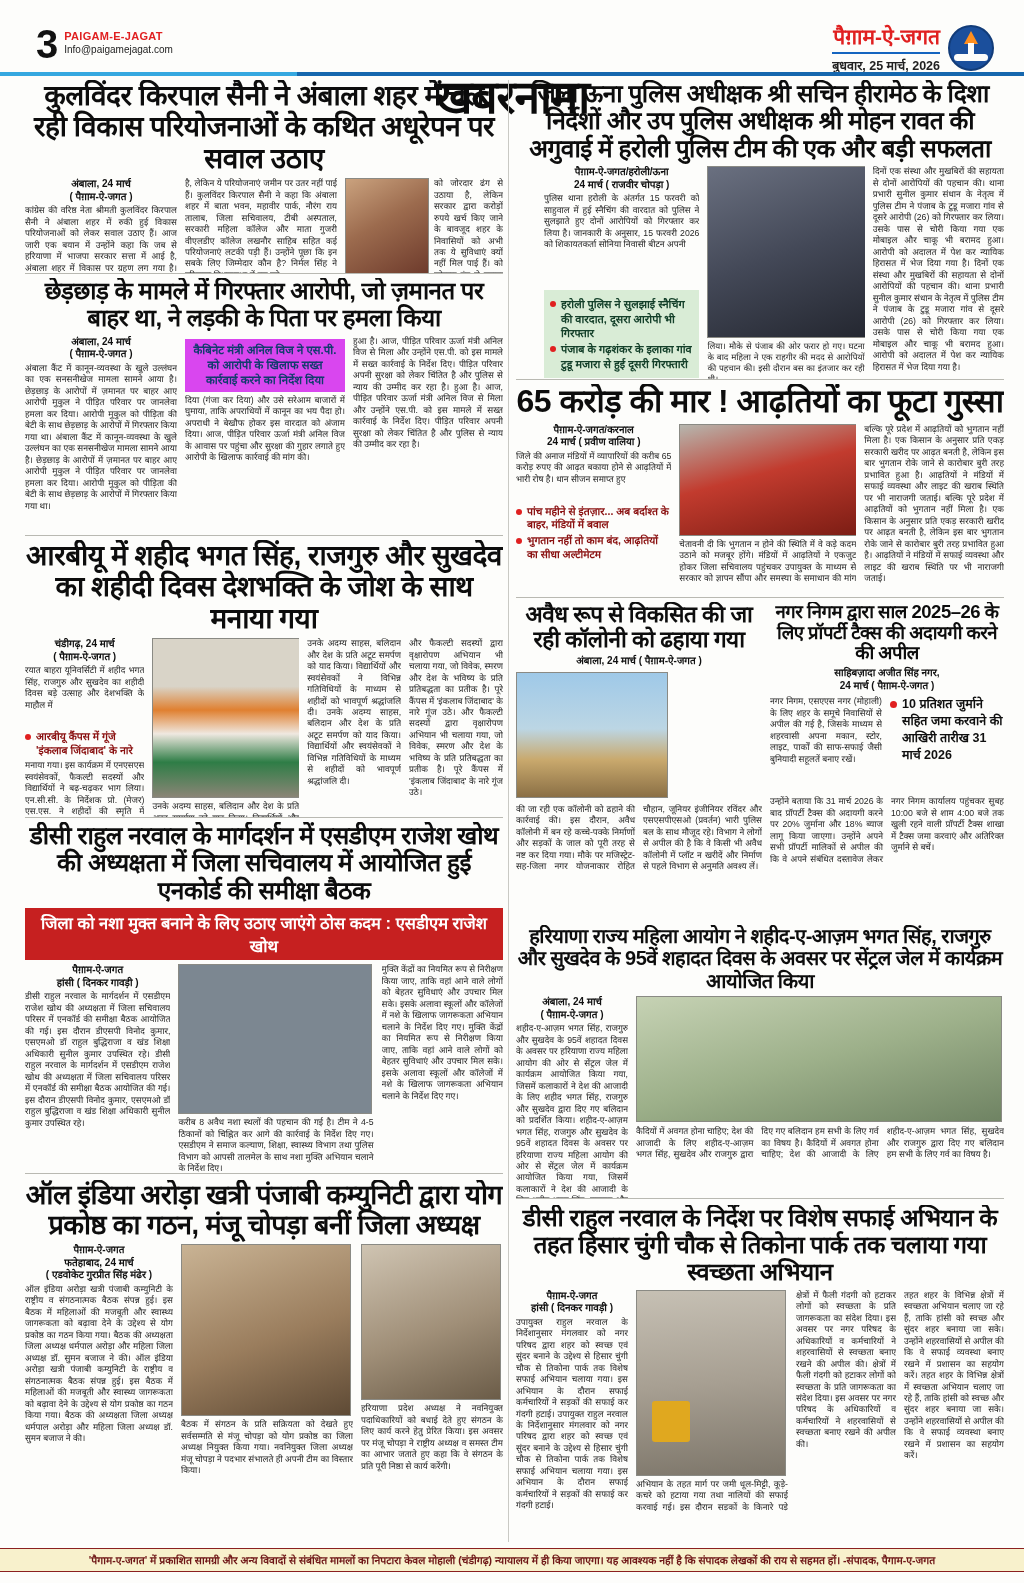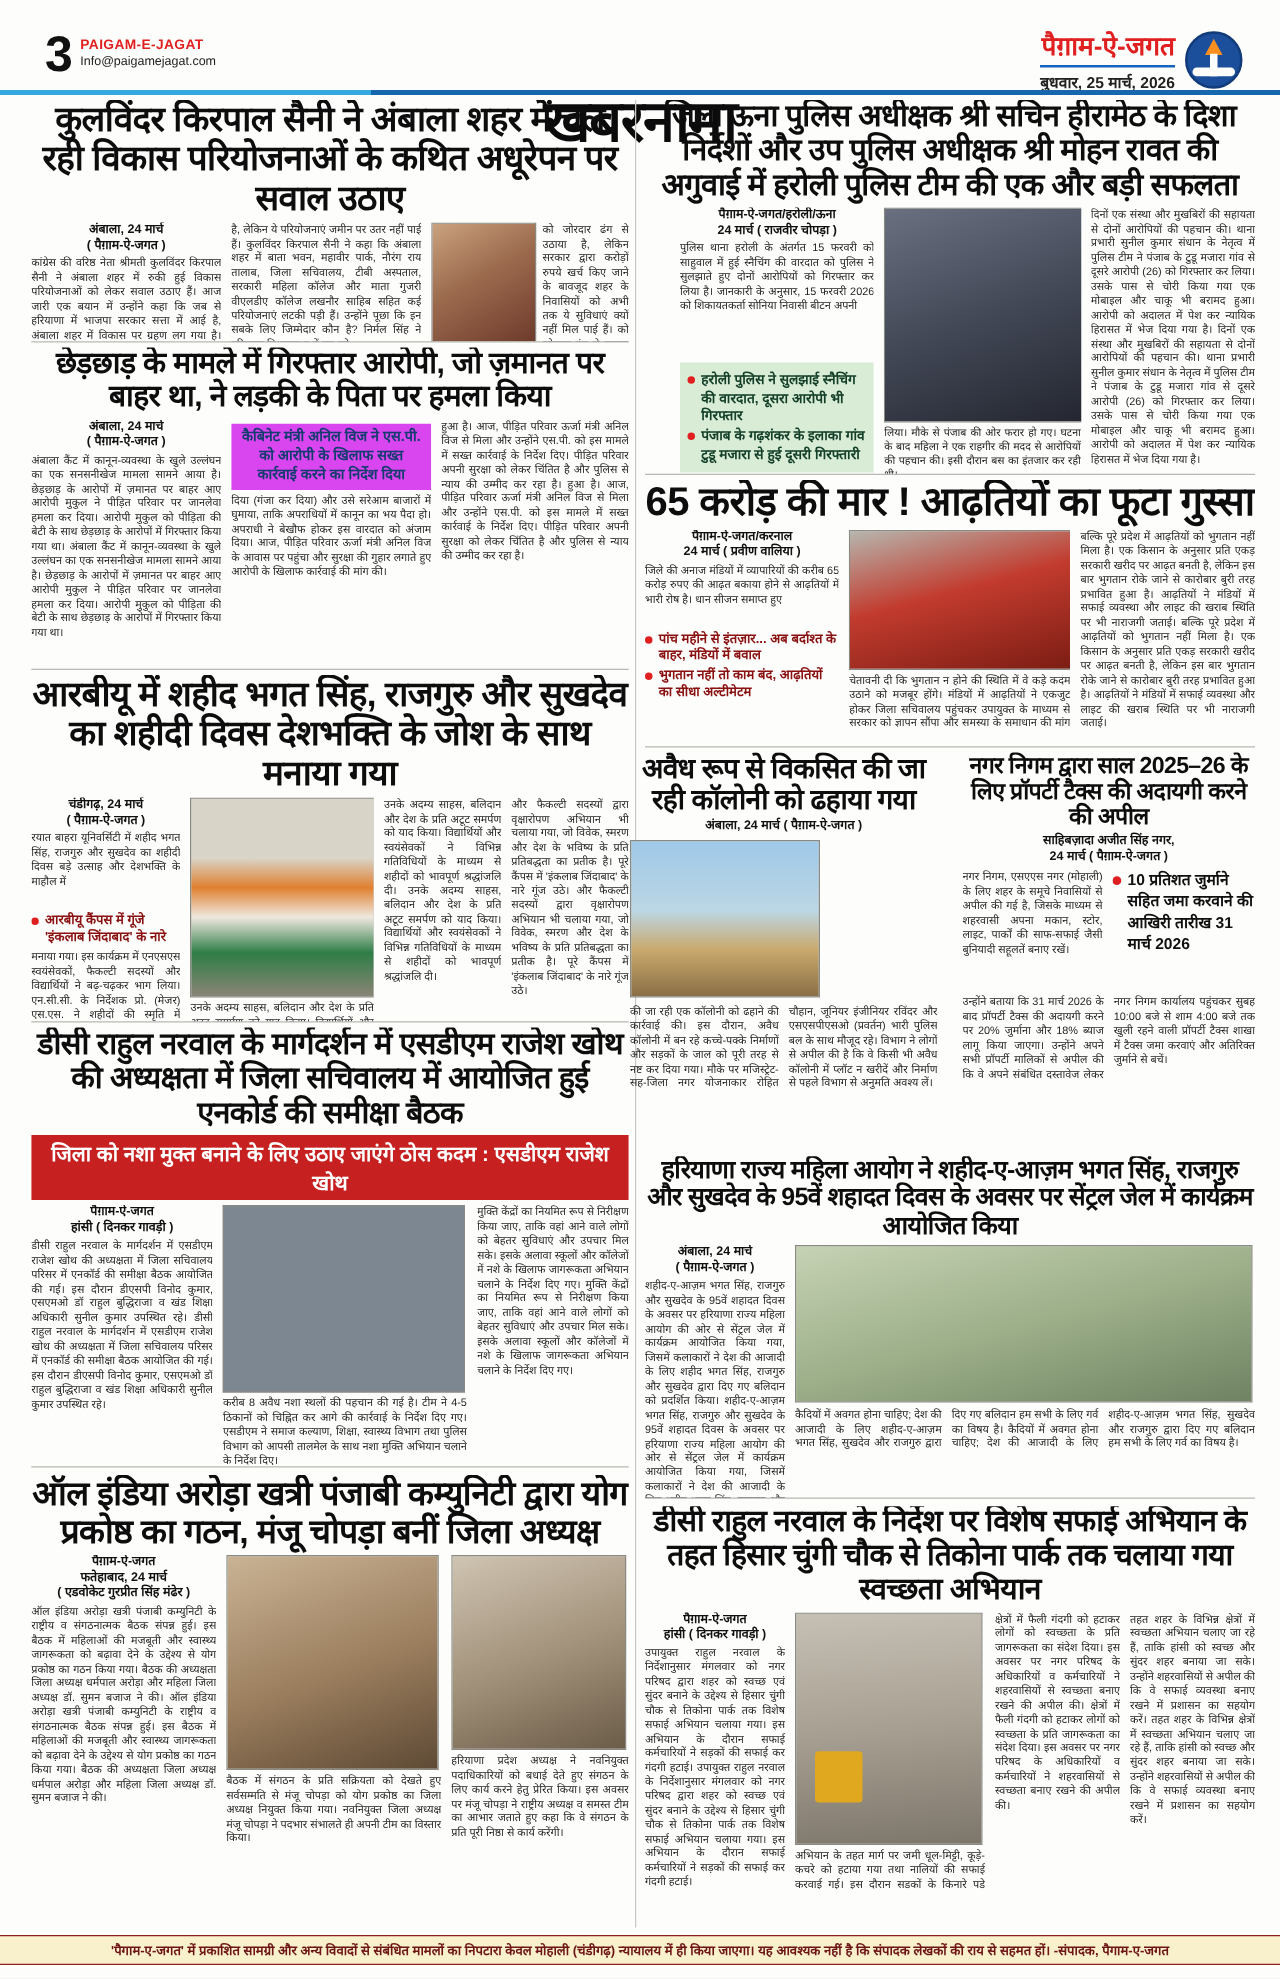--- a/index.html
+++ b/index.html
@@ -201,21 +201,21 @@
       </div>
       <div class="col" style="width:96px;">
         <div class="body-txt" style="height:206px;">उनके अदम्य साहस, बलिदान और देश के प्रति अटूट समर्पण को याद किया। विद्यार्थियों और स्वयंसेवकों ने विभिन्न गतिविधियों के माध्यम से शहीदों को भावपूर्ण श्रद्धांजलि दी। उनके अदम्य साहस, बलिदान और देश के प्रति अटूट समर्पण को याद किया। विद्यार्थियों और स्वयंसेवकों ने विभिन्न गतिविधियों के माध्यम से शहीदों को भावपूर्ण श्रद्धांजलि दी।</div>
       </div>
       <div class="col" style="width:96px;">
         <div class="body-txt" style="height:206px;">और फैकल्टी सदस्यों द्वारा वृक्षारोपण अभियान भी चलाया गया, जो विवेक, स्मरण और देश के भविष्य के प्रति प्रतिबद्धता का प्रतीक है। पूरे कैंपस में 'इंकलाब जिंदाबाद' के नारे गूंज उठे। और फैकल्टी सदस्यों द्वारा वृक्षारोपण अभियान भी चलाया गया, जो विवेक, स्मरण और देश के भविष्य के प्रति प्रतिबद्धता का प्रतीक है। पूरे कैंपस में 'इंकलाब जिंदाबाद' के नारे गूंज उठे।</div>
       </div>
     </div>
   </article>
 
-  <article class="art" style="left:504px;top:602px;width:246px;height:318px;">
+  <article class="art" style="left:516px;top:602px;width:246px;height:318px;">
     <h1 class="headline" style="font-size:22.5px;">अवैध रूप से विकसित की जा रही कॉलोनी को ढहाया गया</h1>
     <div class="dateline" style="margin-top:3px;">अंबाला, 24 मार्च ( पैग़ाम-ऐ-जगत )</div>
     <div class="cols" style="height:128px;">
       <div class="col" style="width:154px;">
         <div class="photo ph-dozer" style="width:152px;height:126px;"></div>
       </div>
     </div>
     <div class="body-txt" style="height:122px;margin-top:4px;column-count:2;column-gap:8px;">की जा रही एक कॉलोनी को ढहाने की कार्रवाई की। इस दौरान, अवैध कॉलोनी में बन रहे कच्चे-पक्के निर्माणों और सड़कों के जाल को पूरी तरह से नष्ट कर दिया गया। मौके पर मजिस्ट्रेट-सह-जिला नगर योजनाकार रोहित चौहान, जूनियर इंजीनियर रविंदर और एसएसपीएसओ (प्रवर्तन) भारी पुलिस बल के साथ मौजूद रहे। विभाग ने लोगों से अपील की है कि वे किसी भी अवैध कॉलोनी में प्लॉट न खरीदें और निर्माण से पहले विभाग से अनुमति अवश्य लें।</div>
   </article>
 

